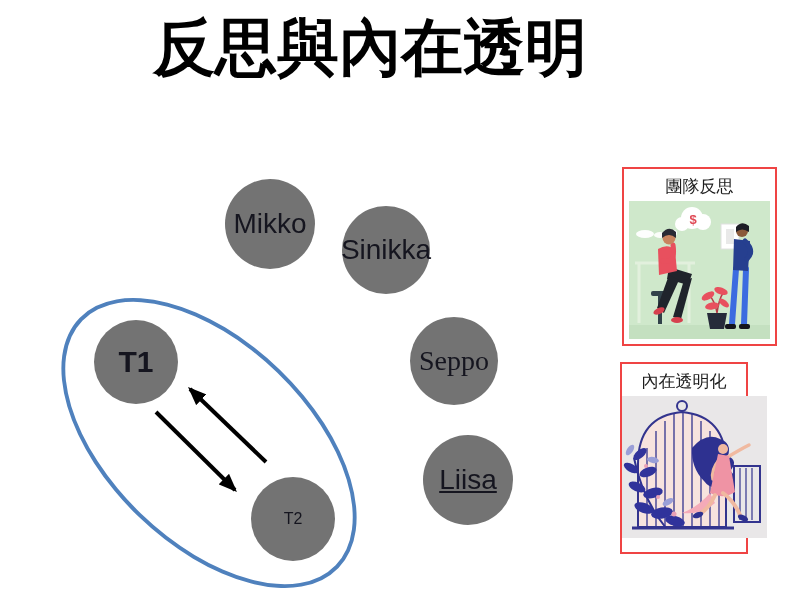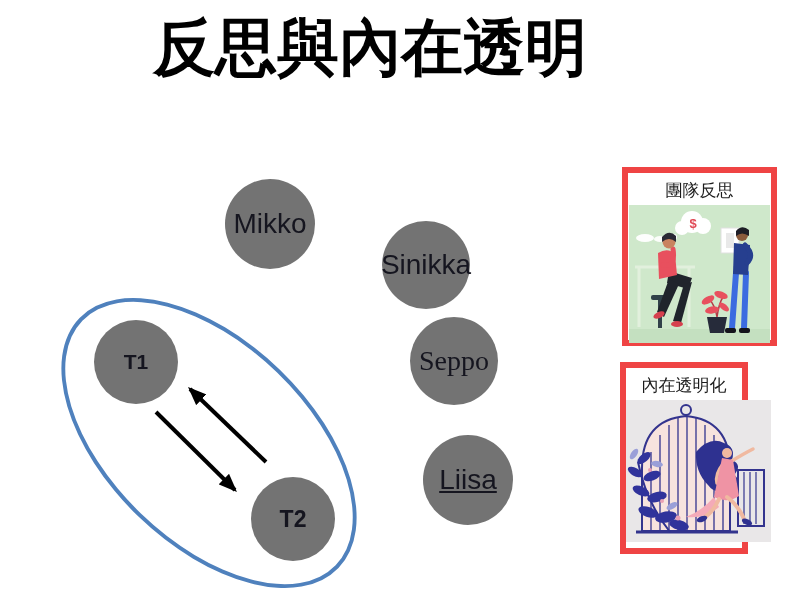--- a/index.html
+++ b/index.html
@@ -12,27 +12,27 @@
   .pair-ellipse{position:absolute;left:29px;top:341px;width:360px;height:204px;
                 box-sizing:border-box;border:4px solid #4f81bd;border-radius:50%;
                 transform:rotate(44deg);background:transparent;}
 
   .arrows{position:absolute;left:0;top:0;width:800px;height:601px;pointer-events:none;}
 
   .circle{position:absolute;border-radius:50%;background:#737373;
           display:flex;align-items:center;justify-content:center;
           color:#15151f;font-size:28px;white-space:nowrap;}
   #c-mikko  {left:225px;top:179px;width:90px;height:90px;}
-  #c-sinikka{left:342px;top:221px;width:88px;height:88px;margin-left:40px;}
+  #c-sinikka{left:342px;top:206px;width:88px;height:88px;}
   #c-seppo  {left:410px;top:317px;width:88px;height:88px;font-family:Liberation Serif, serif;}
   #c-liisa  {left:423px;top:435px;width:90px;height:90px;text-decoration:underline;}
-  #c-t1     {left:94px; top:320px;width:84px;height:84px;font-weight:bold;font-size:21px;}
-  #c-t2     {left:251px;top:477px;width:84px;height:84px;font-weight:bold;font-size:23px;}
-
-  .panel{position:absolute;box-sizing:border-box;border:6px solid #ef4444;background:#fff;}
+  #c-t1     {left:94px; top:320px;width:84px;height:84px;font-weight:bold;font-size:30px;}
+  #c-t2     {left:251px;top:477px;width:84px;height:84px;font-weight:normal;font-size:16px;}
+
+  .panel{position:absolute;box-sizing:border-box;border:2px solid #ef4444;background:#fff;}
   #panel-top   {left:622px;top:167px;width:155px;height:179px;}
   #panel-bottom{left:620px;top:362px;width:128px;height:192px;}
   .panel-title{text-align:center;font-size:17px;color:#1c1c1c;padding-top:7px;line-height:22px;}
   .panel-art{display:block;margin:3px auto 0;}
 </style>
 </head>
 <body>
 
 <div class="slide">
 

